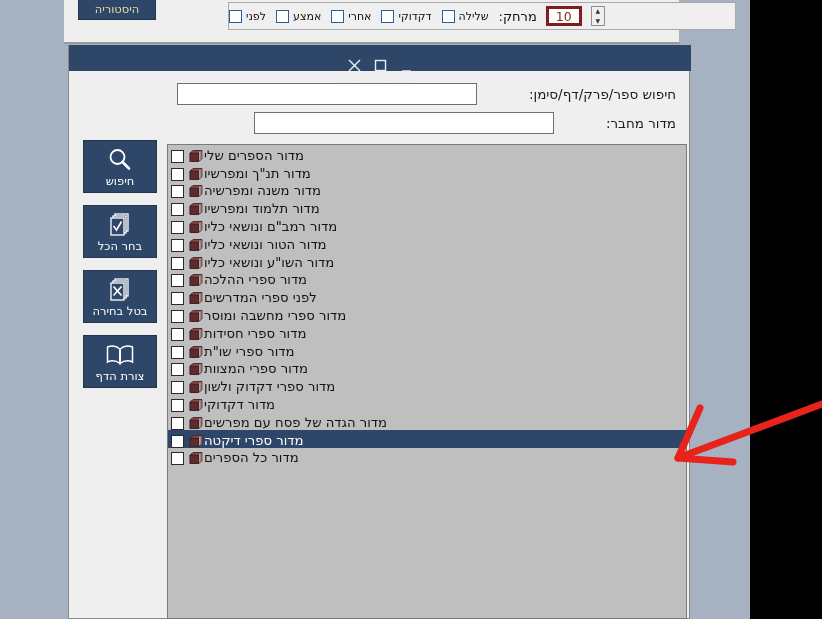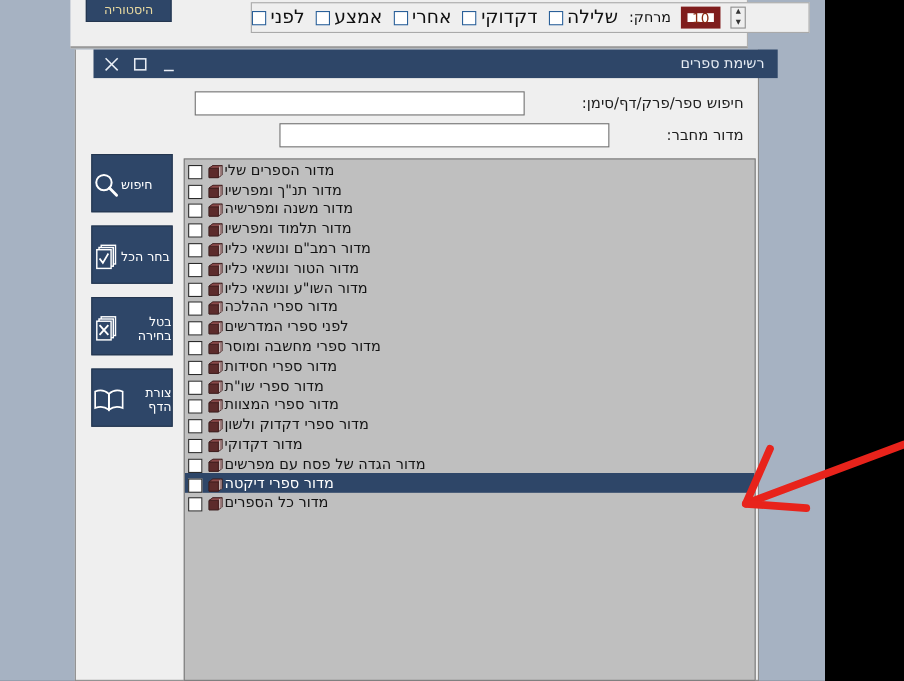--- a/index.html
+++ b/index.html
@@ -30,44 +30,44 @@
     position:absolute;left:164px;top:2px;width:508px;height:28px;
     background:#efefef;border:1px solid #a9a9a9;box-sizing:border-box;
     display:flex;flex-direction:row-reverse;align-items:center;
     direction:rtl;
   }
   .chk-group{display:flex;flex-direction:row-reverse;align-items:center;gap:4px;margin-right:10px;}
   .chk-box{
     width:13px;height:13px;background:#fff;border:1px solid #2a6099;box-sizing:border-box;
     display:inline-block;cursor:pointer;flex:0 0 auto;
   }
-  .chk-label{font-size:17px;color:#101010;white-space:nowrap;}
+  .chk-label{font-size:11px;color:#101010;white-space:nowrap;}
   .dist-wrap{display:flex;flex-direction:row-reverse;align-items:center;gap:9px;margin-right:22px;}
   .dist-label{font-size:13px;color:#101010;}
   .spin-field{
-    width:36px;height:20px;background:#fff;border:6px solid #7f1d1d;box-sizing:border-box;
+    width:36px;height:20px;background:#fff;border:3px solid #7f1d1d;box-sizing:border-box;
     font-size:12.5px;color:#8a2b12;display:flex;align-items:center;justify-content:center;
     direction:ltr;
   }
   .spin-arrows{
     width:14px;height:20px;border:1px solid #8f8f8f;background:#efefef;box-sizing:border-box;
     display:flex;flex-direction:column;justify-content:space-between;align-items:center;
     padding:1px 0;cursor:pointer;
   }
   .spin-arrows span{font-size:6px;line-height:6px;color:#333;}
 
   
   .dialog{
     position:absolute;left:68px;top:45px;width:622px;height:574px;
     background:#efefef;border:1px solid #8a8a8a;border-top:none;box-sizing:border-box;
   }
   .dlg-titlebar{
-    position:absolute;left:16px;top:0;width:622px;height:26px;background:#2e4668;
-    display:flex;flex-direction:row;align-items:center;direction:ltr;
-    box-sizing:border-box;padding:0 8px;
+    position:absolute;left:0;top:0;width:622px;height:26px;background:#2e4668;
+    display:flex;flex-direction:column;align-items:center;direction:ltr;
+    box-sizing:border-box;padding:12px 8px;
   }
   .win-btns{display:flex;align-items:center;gap:9px;}
   .win-btn{color:#e9eef5;font-size:17px;line-height:17px;cursor:pointer;
     display:flex;align-items:center;justify-content:center;width:17px;height:17px;}
   .win-btn.min{align-items:flex-end;font-size:15px;}
   .win-btn.max svg{display:block;}
   .dlg-title{
     flex:1;text-align:right;color:#e6ecf4;font-size:13px;direction:rtl;padding-right:4px;
   }
 
@@ -79,21 +79,21 @@
     font-size:13px;color:#111;padding:0 4px;direction:rtl;outline:none;
   }
   #srow1{left:97px;top:38px;width:510px;}
   #srow2{left:97px;top:67px;width:510px;}
   .search-row .search-input{width:300px;margin-left:0;margin-right:52px;}
 
   
   .side-btns{position:absolute;left:14px;top:95px;width:74px;}
   .side-btn{
     width:74px;height:53px;background:#2e4668;color:#fff;margin-bottom:12px;
-    display:flex;flex-direction:row;align-items:center;justify-content:flex-start;
+    display:flex;flex-direction:column;align-items:center;justify-content:flex-start;
     padding-top:4px;box-sizing:border-box;cursor:pointer;border:1px solid #24364f;
   }
   .side-btn .ico{height:30px;display:flex;align-items:center;justify-content:center;}
   .side-btn .lbl{font-size:11.5px;line-height:13px;direction:rtl;}
 
   
   .listbox{
     position:absolute;left:98px;top:99px;width:520px;height:475px;
     background:#bfbfbf;border:1px solid #7a7a7a;box-sizing:border-box;
     overflow:hidden;direction:rtl;

